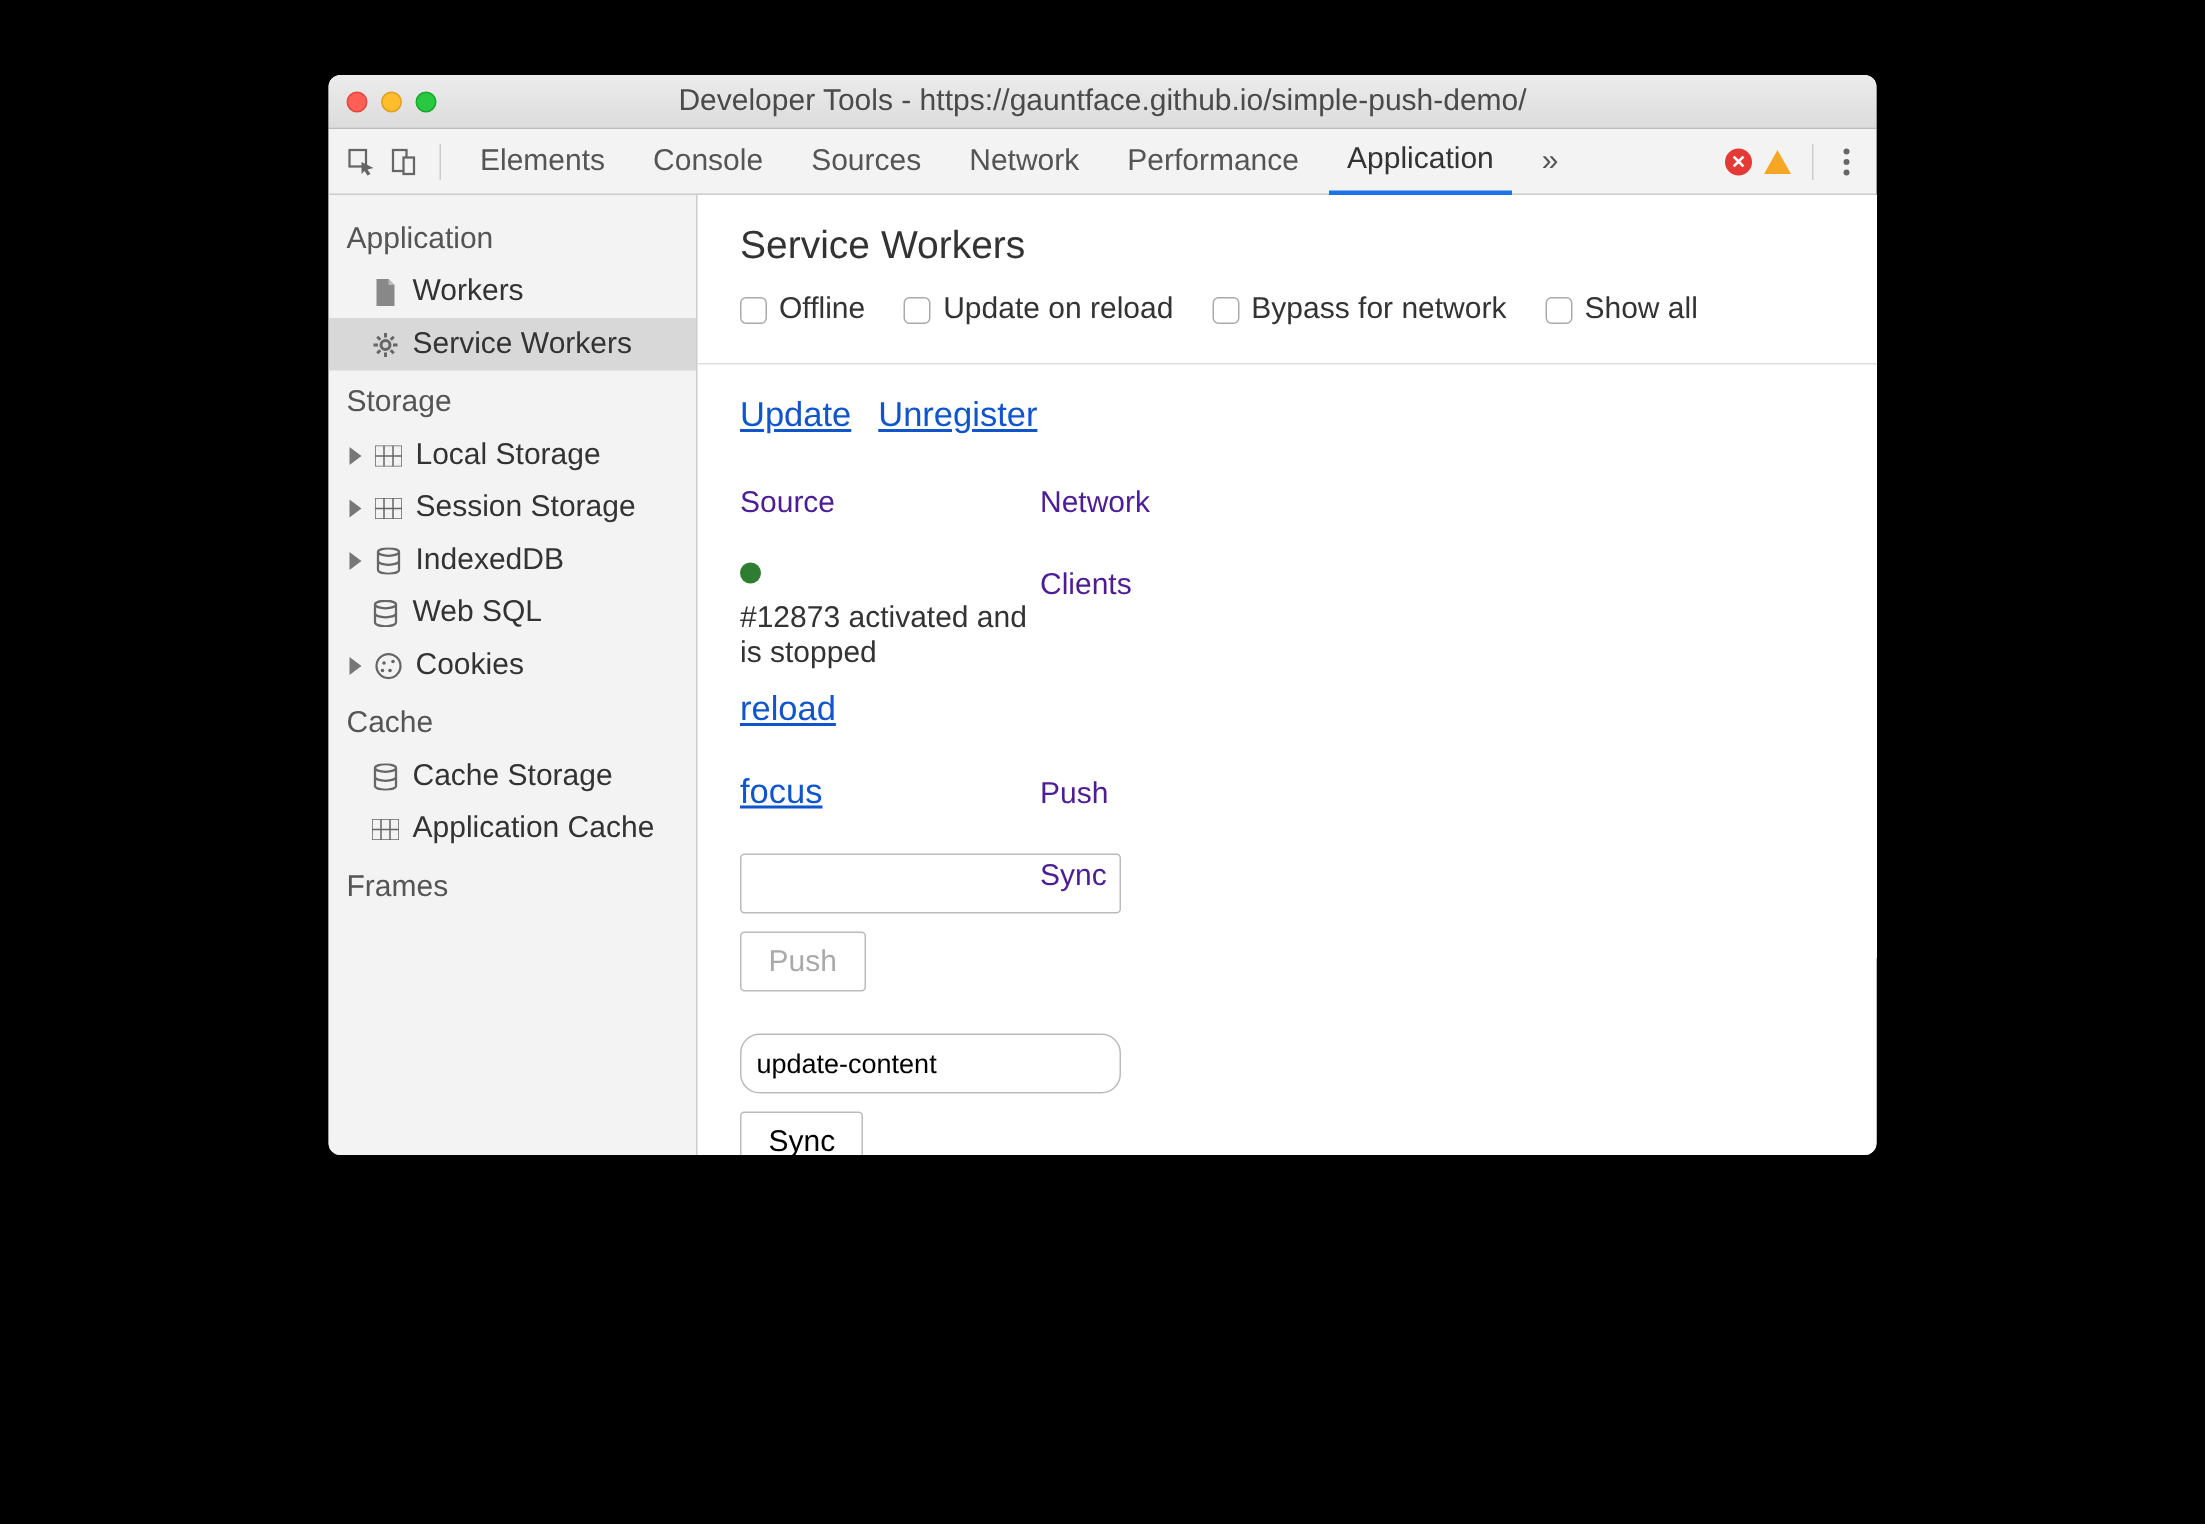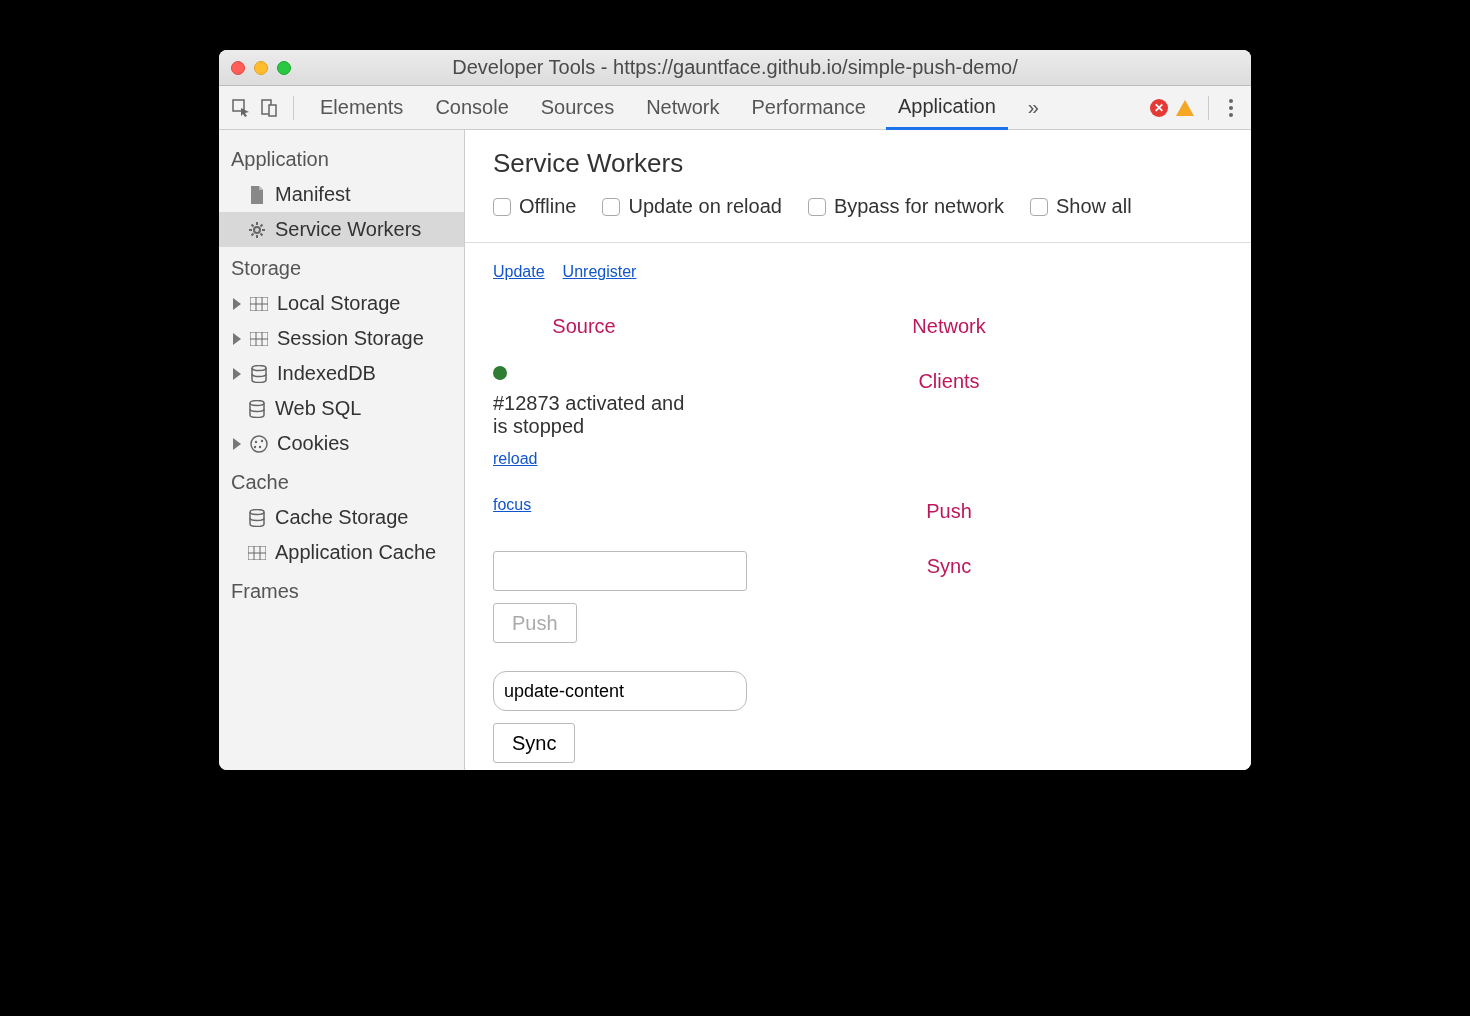--- a/index.html
+++ b/index.html
@@ -157,31 +157,31 @@
   .chk {
     width:18px; height:18px; border:1px solid #aaa; border-radius:4px; background:#fff;
   }
   .hr { height:1px; background:#ddd; }
   .origin-row {
     display:flex; align-items:center; justify-content:space-between;
     padding: 20px 28px;
   }
   .origin-row .origin { font-weight:700; font-size:20px; color:#333; }
   .links { display:flex; gap:18px; }
-  .link { color:#1155cc; text-decoration:underline; cursor:pointer; font-size:16px; }
+  .link { color:#1155cc; text-decoration:underline; cursor:pointer; font-size:23px; }
   .detail-grid {
     display:grid;
     grid-template-columns: 200px 1fr;
     row-gap: 28px;
     padding: 10px 28px 24px 28px;
     align-items: start;
   }
   .detail-label {
-    text-align: center;
-    color: #be185d;
+    text-align: left;
+    color: #4c1d95;
     font-size: 20px;
     padding-right: 18px;
     padding-top: 4px;
   }
   .detail-val { font-size:20px; color:#333; display:flex; flex-direction:column; gap:10px; }
   .row-inline { display:flex; align-items:center; gap:12px; flex-wrap:wrap; }
   .status-dot { width:14px; height:14px; border-radius:50%; background:#2e7d32; display:inline-block; }
   .text-input {
     height:40px; border:1px solid #bbb; border-radius:3px; padding:0 10px; font-size:18px;
     font-family: Menlo, monospace;
@@ -243,21 +243,21 @@
 
     <div class="sidebar">
       <div class="side-section-title">Application</div>
       <div class="side-item">
         <span class="icon">
             <svg width="16" height="18" viewBox="0 0 16 18">
               <path d="M2 0h8l4 4v14H2z" fill="#888"></path>
               <path d="M10 0v4h4" fill="#bbb"></path>
             </svg>
           </span>
-        <span>Manifest</span>
+        <span>Workers</span>
       </div>
       <div class="side-item selected">
         <span class="icon">
             <svg width="18" height="18" viewBox="0 0 18 18">
               <circle cx="9" cy="9" r="3" fill="none" stroke="#666" stroke-width="2"></circle>
               <path d="M9 1v3M9 14v3M1 9h3M14 9h3M3.5 3.5l2 2M12.5 12.5l2 2M3.5 14.5l2-2M12.5 5.5l2-2" stroke="#666" stroke-width="2"></path>
             </svg>
           </span>
         <span>Service Workers</span>
       </div>

